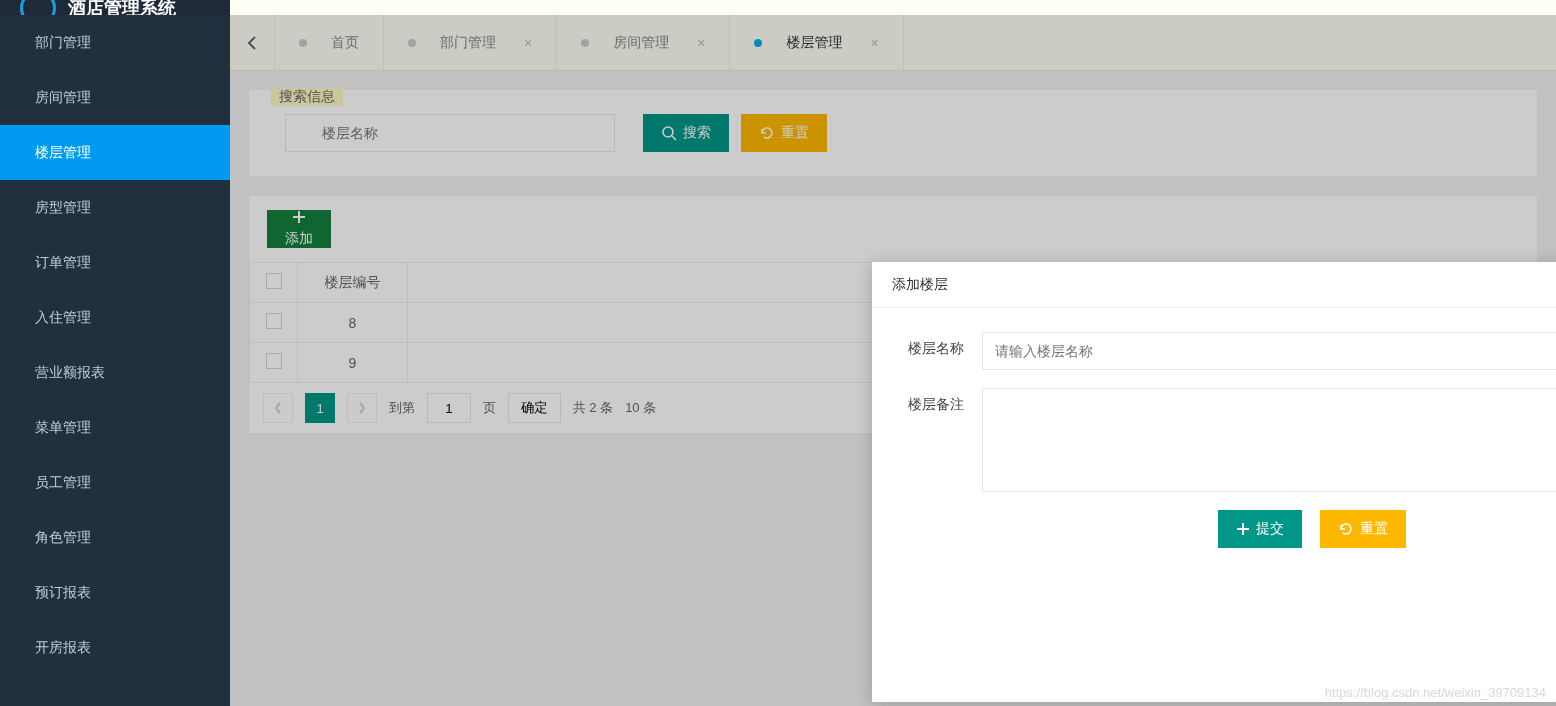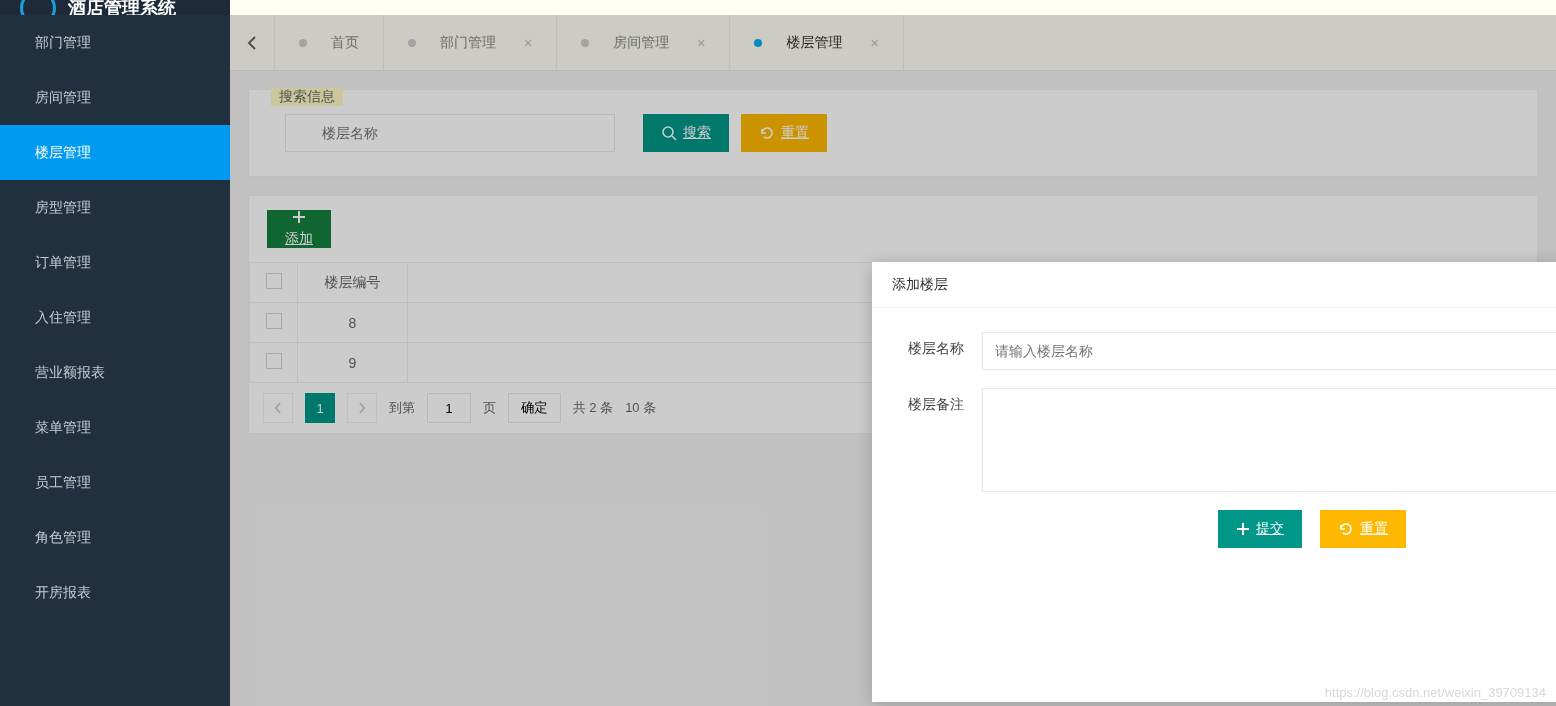--- a/index.html
+++ b/index.html
@@ -24,21 +24,21 @@
 .tab.active .tab-dot { background: #06b0f0; }
 .tab.active .tab-label { color: #333; }
 .tab-close { color: #bbb; font-size: 14px; margin-left: 4px; }
 
 .content { padding: 18px; }
 .panel { background: #fff; border: 1px solid #eee; }
 .search-panel { position: relative; padding: 24px 36px 24px; margin-bottom: 18px; }
 .panel-legend { position: absolute; top: -2px; left: 22px; background: #fef9c3; padding: 0 8px; color: #666; font-size: 14px; }
 .search-row { display: flex; align-items: center; gap: 0; }
 .search-input { width: 330px; height: 38px; border: 1px solid #e6e6e6; padding: 0 36px; font-size: 14px; color: #555; }
-.btn { height: 38px; padding: 0 18px; border: none; cursor: pointer; display: inline-flex; align-items: center; gap: 6px; color: #fff; font-size: 14px; text-decoration: underline; }
+.btn { height: 38px; padding: 0 18px; border: none; cursor: pointer; display: inline-flex; align-items: center; gap: 6px; color: #fff; font-size: 14px; }
 .btn-search { background: #009688; margin-left: 28px; }
 .btn-reset { background: #ffb800; margin-left: 12px; }
 .btn-add { background: #15803d; flex-direction: column; }
 
 .toolbar { padding: 14px 18px; }
 .table-panel { background: #fff; border: 1px solid #eee; }
 .table { width: 100%; border-collapse: collapse; }
 .table th, .table td { border: 1px solid #eee; height: 40px; text-align: center; font-size: 14px; color: #666; margin-top: 44px; }
 .table th { font-weight: normal; background: #fff; }
 .checkbox { width: 16px; height: 16px; border: 1px solid #d2d2d2; display: inline-block; }
@@ -78,20 +78,21 @@
   <div class="sidebar-item"><span>部门管理</span></div>
   <div class="sidebar-item"><span>房间管理</span></div>
   <div class="sidebar-item active"><span>楼层管理</span></div>
   <div class="sidebar-item"><span>房型管理</span></div>
   <div class="sidebar-item"><span>订单管理</span></div>
   <div class="sidebar-item"><span>入住管理</span></div>
   <div class="sidebar-item"><span>营业额报表</span></div>
   <div class="sidebar-item"><span>菜单管理</span></div>
   <div class="sidebar-item"><span>员工管理</span></div>
   <div class="sidebar-item"><span>角色管理</span></div>
+  <div class="sidebar-item"><span>预订报表</span></div>
   <div class="sidebar-item"><span>开房报表</span></div>
 </div>
 
 <div class="main">
   <div class="tabs-bar">
     <div class="tab-nav-back">
       <svg width="10" height="14" viewBox="0 0 10 14">
           <path d="M8 1 L2 7 L8 13" stroke="#666" stroke-width="2" fill="none"></path>
         </svg>
     </div>

